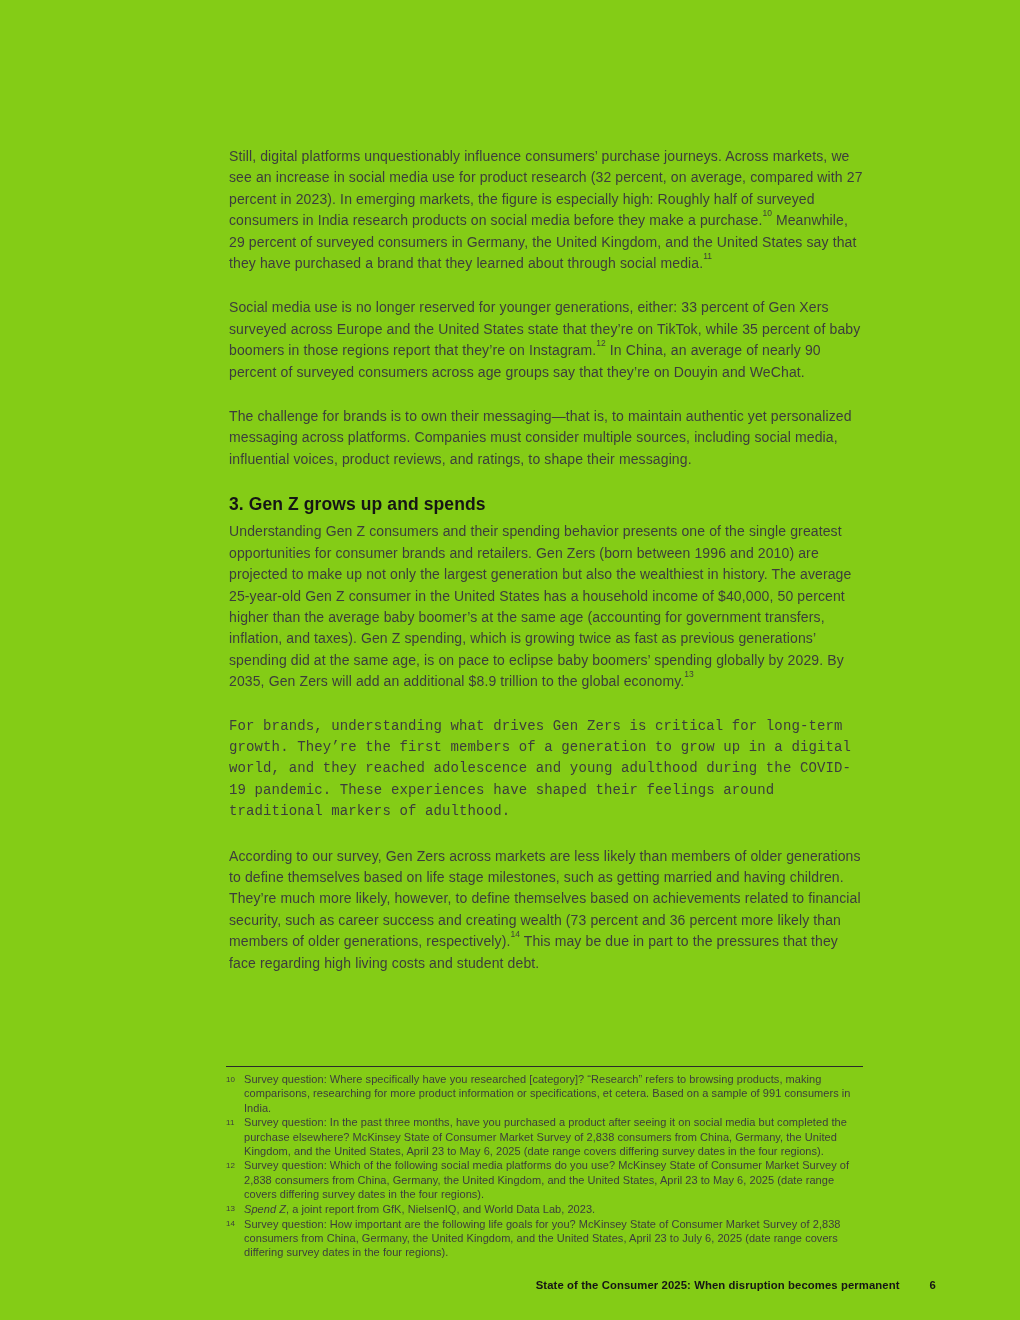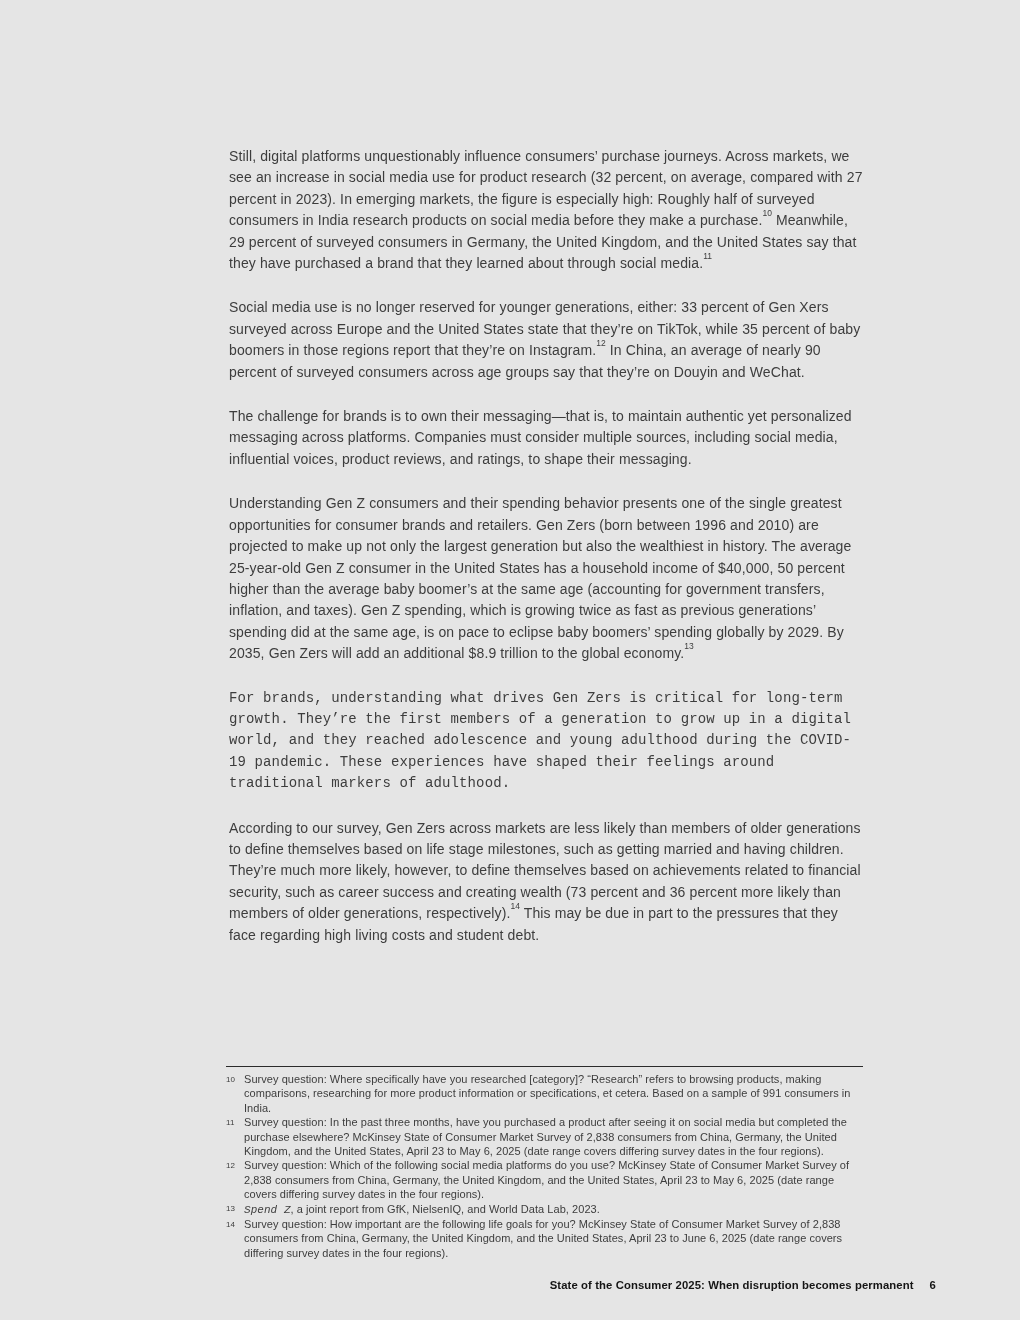--- a/index.html
+++ b/index.html
@@ -57,44 +57,45 @@
     letter-spacing: 0.05px;
   }
   .fn-marker {
     flex: none;
     width: 18px;
     font-size: 8px;
     line-height: 14.4px;
     padding-top: 0.5px;
   }
   .fn-text { flex: 1; }
-  .italic { font-style: italic; font-family: Liberation Mono, monospace; }
+  .italic { font-style: italic; }
   .footer {
     position: absolute;
     top: 1279px;
     right: 84px;
     display: flex;
     align-items: baseline;
-    gap: 16px;
+    gap: 30px;
     font-size: 11.3px;
     font-weight: bold;
     letter-spacing: 0.1px;
     color: #151515;
   }
 </style>
 </head>
 <body>
 
-<div class="page" style="background: #e5e5e5;">
+<div class="page" style="background: #84cc16;">
 
   <main class="content">
     <div id="sections">
         <p class="body-para" style="color: rgb(61, 61, 61);"><span>Still, digital platforms unquestionably influence consumers’ purchase journeys. Across markets, we see an increase in social media use for product research (32 percent, on average, compared with 27 percent in 2023). In emerging markets, the figure is especially high: Roughly half of surveyed consumers in India research products on social media before they make a purchase.</span><sup class="fn-ref">10</sup><span> Meanwhile, 29 percent of surveyed consumers in Germany, the United Kingdom, and the United States say that they have purchased a brand that they learned about through social media.</span><sup class="fn-ref">11</sup></p>
         <p class="body-para" style="color: rgb(61, 61, 61);"><span>Social media use is no longer reserved for younger generations, either: 33 percent of Gen Xers surveyed across Europe and the United States state that they’re on TikTok, while 35 percent of baby boomers in those regions report that they’re on Instagram.</span><sup class="fn-ref">12</sup><span> In China, an average of nearly 90 percent of surveyed consumers across age groups say that they’re on Douyin and WeChat.</span></p>
         <p class="body-para" style="color: rgb(61, 61, 61);"><span>The challenge for brands is to own their messaging—that is, to maintain authentic yet personalized messaging across platforms. Companies must consider multiple sources, including social media, influential voices, product reviews, and ratings, to shape their messaging.</span></p>
+        <h2 class="section-heading" style="color: rgb(21, 21, 21);">3. Gen Z grows up and spends</h2>
         <p class="body-para" style="color: rgb(61, 61, 61);"><span>Understanding Gen Z consumers and their spending behavior presents one of the single greatest opportunities for consumer brands and retailers. Gen Zers (born between 1996 and 2010) are projected to make up not only the largest generation but also the wealthiest in history. The average 25-year-old Gen Z consumer in the United States has a household income of $40,000, 50 percent higher than the average baby boomer’s at the same age (accounting for government transfers, inflation, and taxes). Gen Z spending, which is growing twice as fast as previous generations’ spending did at the same age, is on pace to eclipse baby boomers’ spending globally by 2029. By 2035, Gen Zers will add an additional $8.9 trillion to the global economy.</span><sup class="fn-ref">13</sup></p>
         <p class="body-para" style="color: rgb(61, 61, 61); font-family: Liberation Mono, monospace;"><span>For brands, understanding what drives Gen Zers is critical for long-term growth. They’re the first members of a generation to grow up in a digital world, and they reached adolescence and young adulthood during the COVID-19 pandemic. These experiences have shaped their feelings around traditional markers of adulthood.</span></p>
         <p class="body-para" style="color: rgb(61, 61, 61);"><span>According to our survey, Gen Zers across markets are less likely than members of older generations to define themselves based on life stage milestones, such as getting married and having children. They’re much more likely, however, to define themselves based on achievements related to financial security, such as career success and creating wealth (73 percent and 36 percent more likely than members of older generations, respectively).</span><sup class="fn-ref">14</sup><span> This may be due in part to the pressures that they face regarding high living costs and student debt.</span></p>
       </div>
   </main>
 
   <section class="footnotes" style="border-top-color: rgb(43, 43, 43);">
     <div id="footnotes-list">
         <div class="footnote">
           <span class="fn-marker">10</span>
@@ -107,21 +108,21 @@
         <div class="footnote">
           <span class="fn-marker">12</span>
           <div class="fn-text"><span>Survey question: Which of the following social media platforms do you use? McKinsey State of Consumer Market Survey of 2,838 consumers from China, Germany, the United Kingdom, and the United States, April 23 to May 6, 2025 (date range covers differing survey dates in the four regions).</span></div>
         </div>
         <div class="footnote">
           <span class="fn-marker">13</span>
           <div class="fn-text"><span class="italic">Spend Z</span><span>, a joint report from GfK, NielsenIQ, and World Data Lab, 2023.</span></div>
         </div>
         <div class="footnote">
           <span class="fn-marker">14</span>
-          <div class="fn-text"><span>Survey question: How important are the following life goals for you? McKinsey State of Consumer Market Survey of 2,838 consumers from China, Germany, the United Kingdom, and the United States, April 23 to June 6, 2025 (date range covers differing survey dates in the four regions).</span></div>
+          <div class="fn-text"><span>Survey question: How important are the following life goals for you? McKinsey State of Consumer Market Survey of 2,838 consumers from China, Germany, the United Kingdom, and the United States, April 23 to July 6, 2025 (date range covers differing survey dates in the four regions).</span></div>
         </div>
       </div>
   </section>
 
   <footer class="footer">
     <span>State of the Consumer 2025: When disruption becomes permanent</span>
     <span>6</span>
   </footer>
 
 </div>

